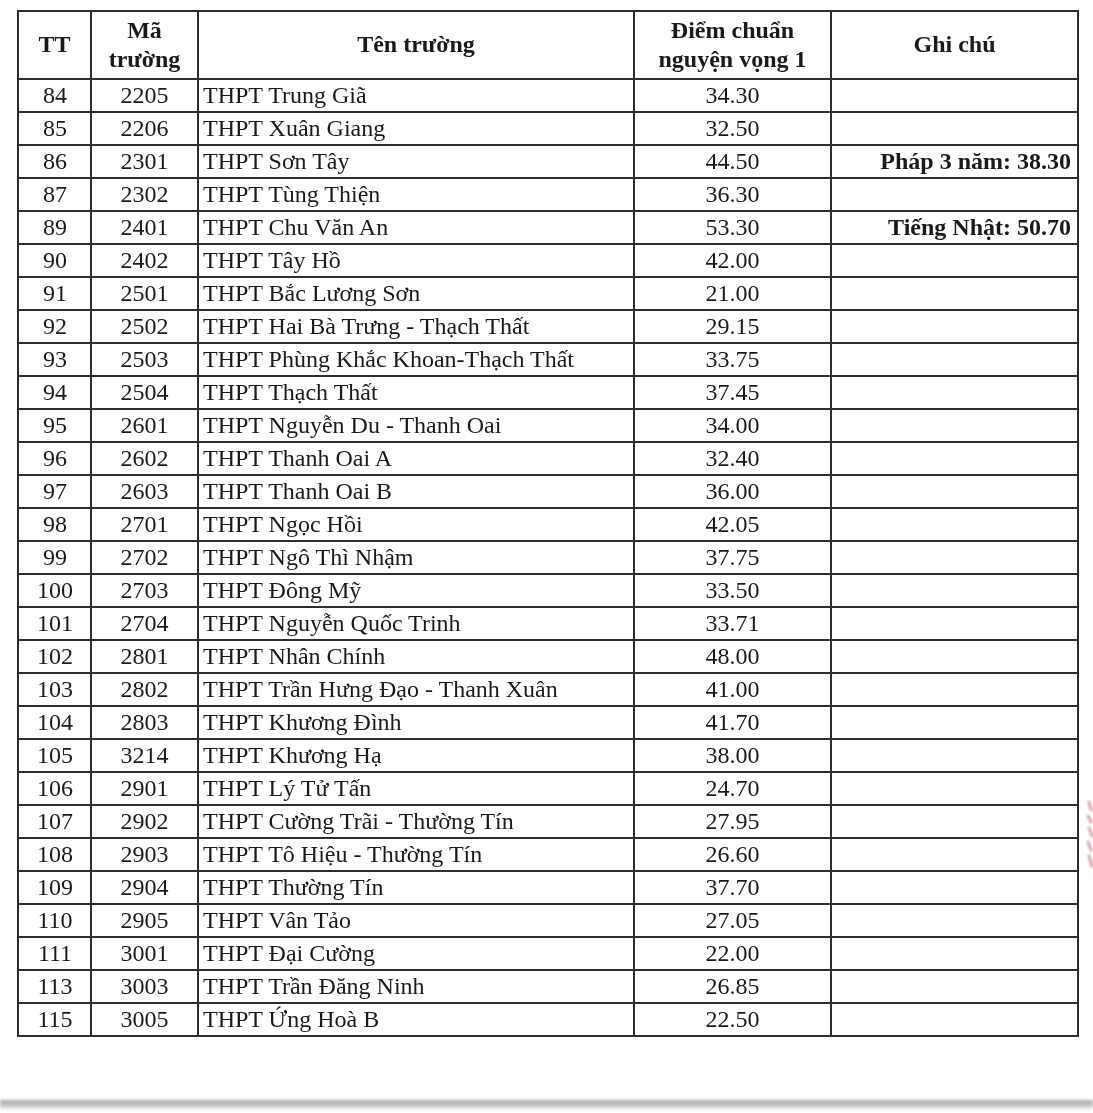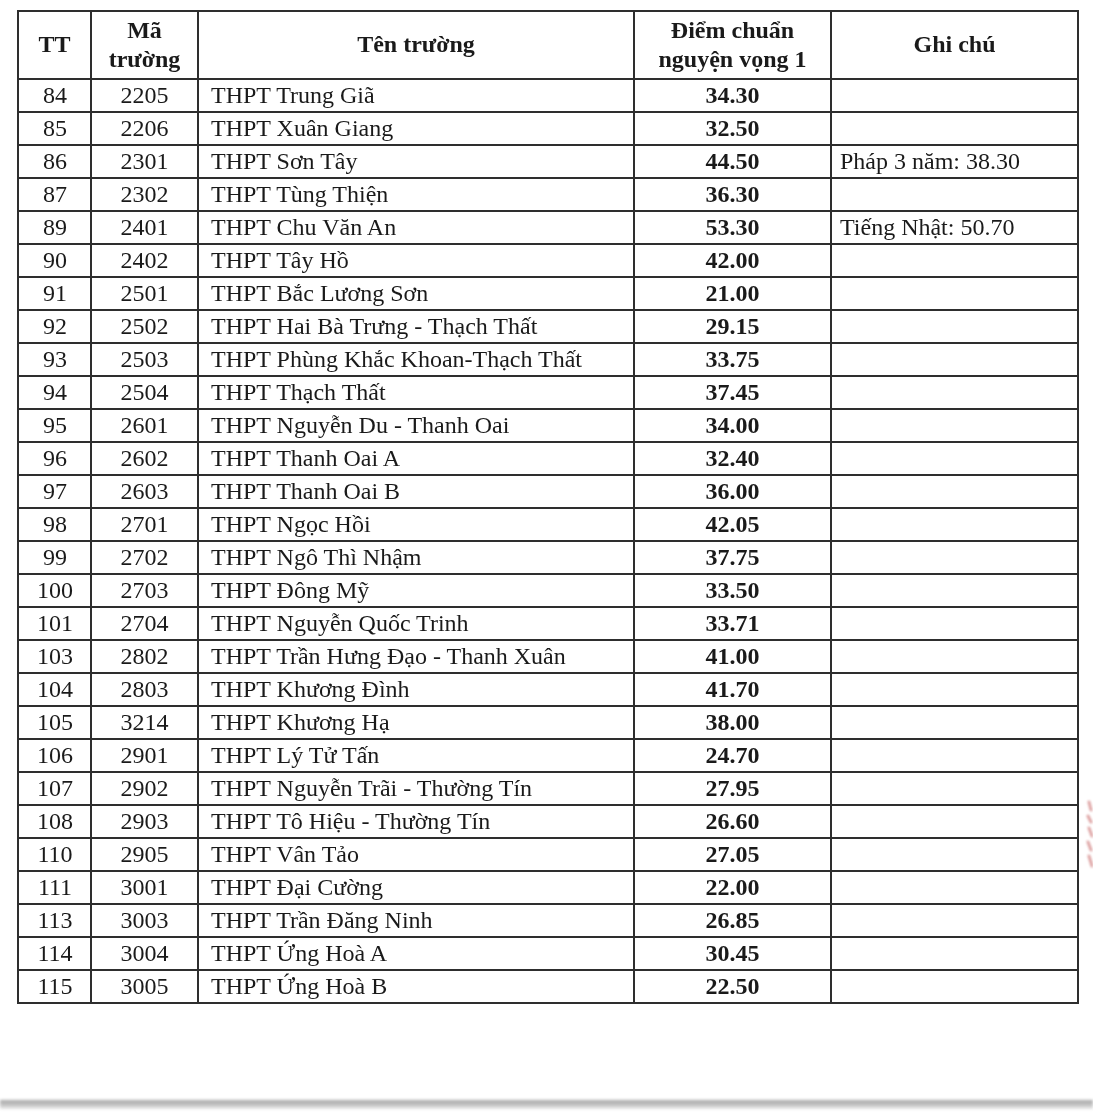--- a/index.html
+++ b/index.html
@@ -40,23 +40,23 @@
     font-size:24px;
     vertical-align:middle;
     padding:1px 6px;
     height:29px;
     line-height:1.1;
     white-space:nowrap;
     overflow:hidden;
   }
   td.col-tt{ text-align:center;padding-left:7px; }
   td.col-ma{ text-align:center; }
-  td.col-ten{ text-align:left; padding-left:12px; }
-  td.col-diem{ text-align:center; font-weight:bold; }
-  td.col-ghichu{ text-align:left; padding-left:8px; font-weight:normal; }
+  td.col-ten{ text-align:left; padding-left:4px; }
+  td.col-diem{ text-align:center; font-weight:normal; }
+  td.col-ghichu{ text-align:right; padding-left:8px; font-weight:bold; }
 
   
   .red-artifact{
     position:absolute;
     top:800px; right:0px;
     width:10px; height:70px;
     opacity:.55;
     filter:blur(1px);
   }
   
@@ -205,20 +205,27 @@
           <td class="col-ghichu"></td>
         </tr>
         <tr>
           <td class="col-tt">101</td>
           <td class="col-ma">2704</td>
           <td class="col-ten">THPT Nguyễn Quốc Trinh</td>
           <td class="col-diem">33.71</td>
           <td class="col-ghichu"></td>
         </tr>
         <tr>
+          <td class="col-tt">102</td>
+          <td class="col-ma">2801</td>
+          <td class="col-ten">THPT Nhân Chính</td>
+          <td class="col-diem">48.00</td>
+          <td class="col-ghichu"></td>
+        </tr>
+        <tr>
           <td class="col-tt">103</td>
           <td class="col-ma">2802</td>
           <td class="col-ten">THPT Trần Hưng Đạo - Thanh Xuân</td>
           <td class="col-diem">41.00</td>
           <td class="col-ghichu"></td>
         </tr>
         <tr>
           <td class="col-tt">104</td>
           <td class="col-ma">2803</td>
           <td class="col-ten">THPT Khương Đình</td>
@@ -235,32 +242,39 @@
         <tr>
           <td class="col-tt">106</td>
           <td class="col-ma">2901</td>
           <td class="col-ten">THPT Lý Tử Tấn</td>
           <td class="col-diem">24.70</td>
           <td class="col-ghichu"></td>
         </tr>
         <tr>
           <td class="col-tt">107</td>
           <td class="col-ma">2902</td>
-          <td class="col-ten">THPT Nguyễn Trãi - Thường Tín</td>
+          <td class="col-ten">THPT Cường Trãi - Thường Tín</td>
           <td class="col-diem">27.95</td>
           <td class="col-ghichu"></td>
         </tr>
         <tr>
           <td class="col-tt">108</td>
           <td class="col-ma">2903</td>
           <td class="col-ten">THPT Tô Hiệu - Thường Tín</td>
           <td class="col-diem">26.60</td>
           <td class="col-ghichu"></td>
         </tr>
         <tr>
+          <td class="col-tt">109</td>
+          <td class="col-ma">2904</td>
+          <td class="col-ten">THPT Thường Tín</td>
+          <td class="col-diem">37.70</td>
+          <td class="col-ghichu"></td>
+        </tr>
+        <tr>
           <td class="col-tt">110</td>
           <td class="col-ma">2905</td>
           <td class="col-ten">THPT Vân Tảo</td>
           <td class="col-diem">27.05</td>
           <td class="col-ghichu"></td>
         </tr>
         <tr>
           <td class="col-tt">111</td>
           <td class="col-ma">3001</td>
           <td class="col-ten">THPT Đại Cường</td>
@@ -268,27 +282,20 @@
           <td class="col-ghichu"></td>
         </tr>
         <tr>
           <td class="col-tt">113</td>
           <td class="col-ma">3003</td>
           <td class="col-ten">THPT Trần Đăng Ninh</td>
           <td class="col-diem">26.85</td>
           <td class="col-ghichu"></td>
         </tr>
         <tr>
-          <td class="col-tt">114</td>
-          <td class="col-ma">3004</td>
-          <td class="col-ten">THPT Ứng Hoà A</td>
-          <td class="col-diem">30.45</td>
-          <td class="col-ghichu"></td>
-        </tr>
-        <tr>
           <td class="col-tt">115</td>
           <td class="col-ma">3005</td>
           <td class="col-ten">THPT Ứng Hoà B</td>
           <td class="col-diem">22.50</td>
           <td class="col-ghichu"></td>
         </tr>
       </tbody>
   </table>
 
   <svg class="red-artifact" viewBox="0 0 10 70" xmlns="http://www.w3.org/2000/svg">

